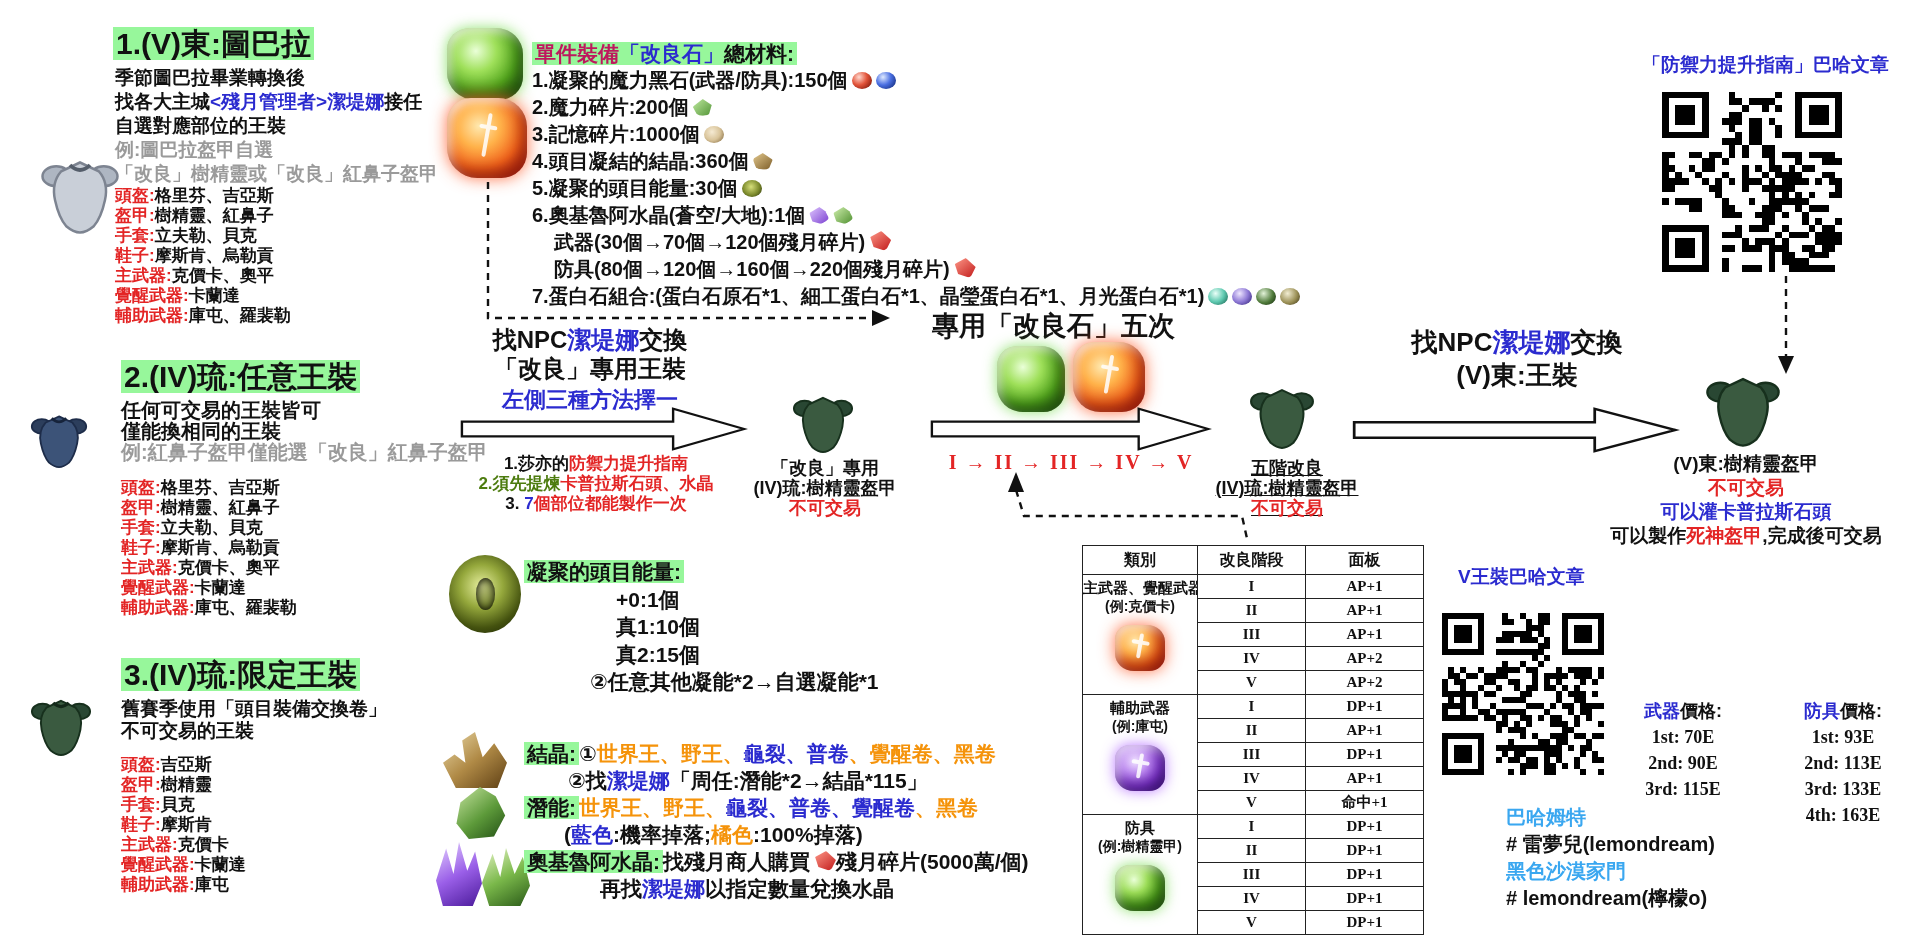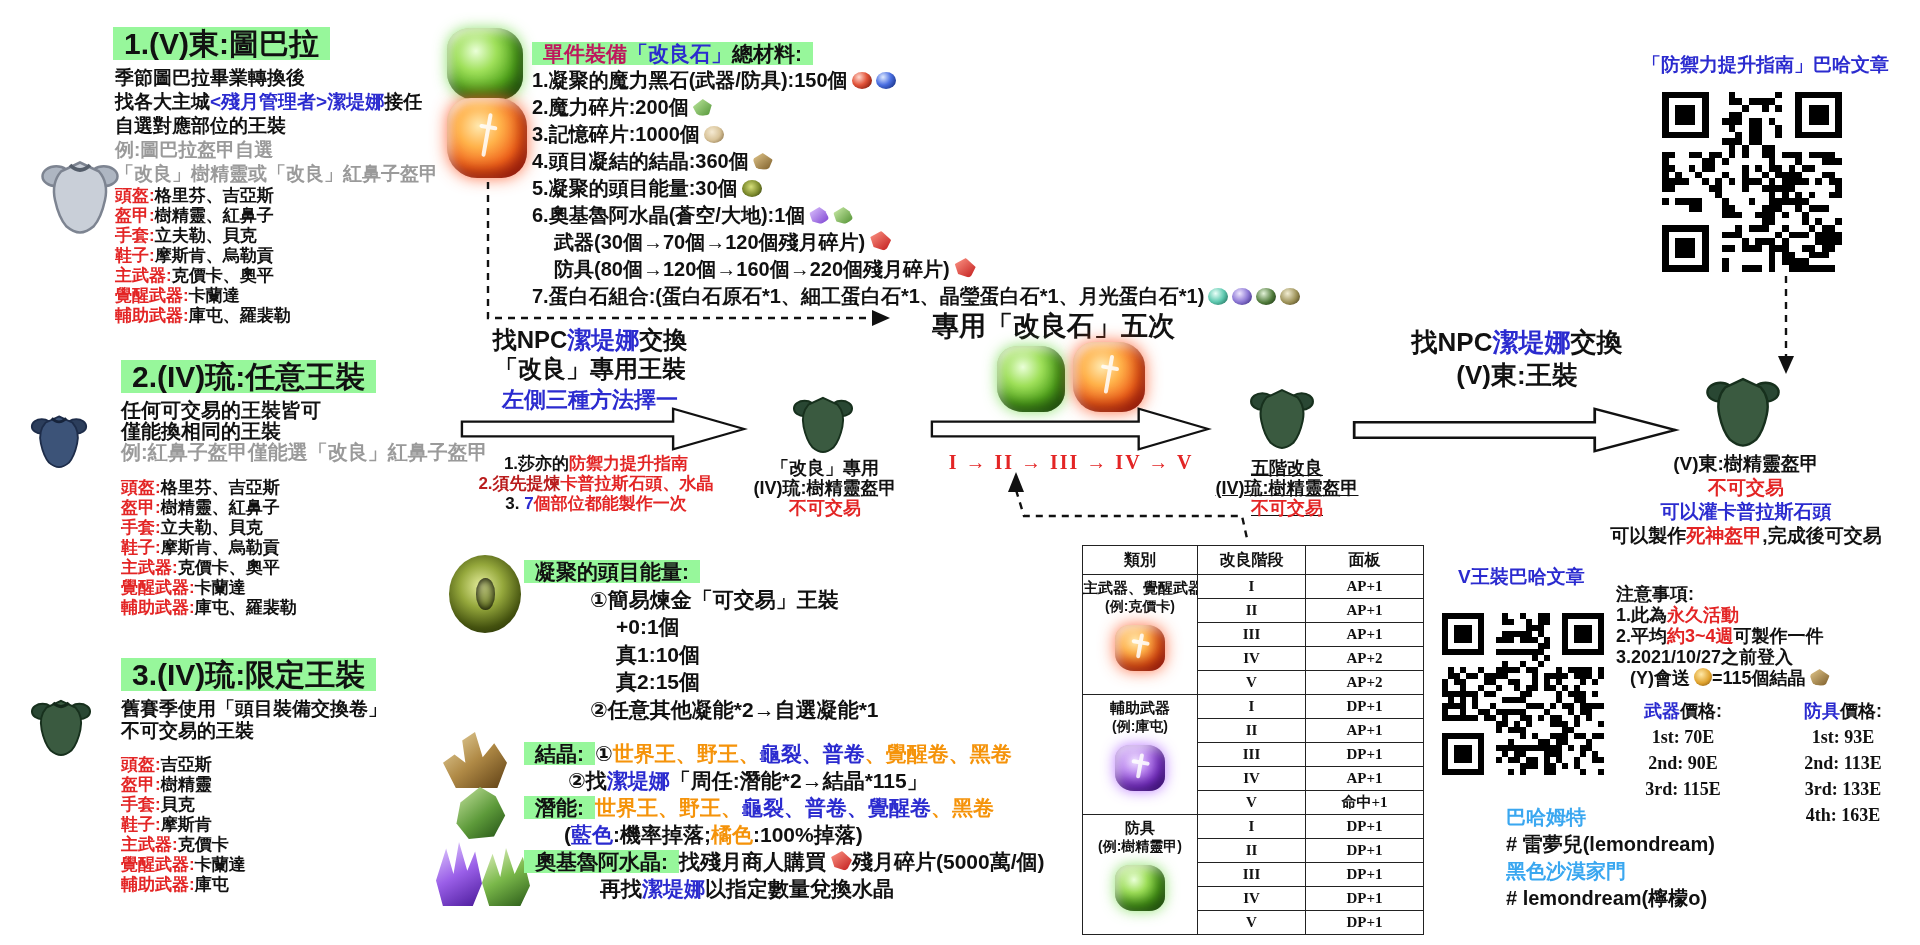--- a/index.html
+++ b/index.html
@@ -1,19 +1,19 @@
 <!DOCTYPE html>
 <html><head>
 <meta charset="utf-8">
 <style>
   html,body{margin:0;padding:0;background:#fff;}
   .canvas{position:relative;width:1920px;height:945px;background:#fff;overflow:hidden;
           font-family:"Liberation Sans","DejaVu Sans",sans-serif;font-weight:bold;color:#111;}
   .abs{position:absolute;white-space:nowrap;}
-  .hl{background:#97f79b;padding:0 11px;}
+  .hl{background:#97f79b;padding:0 3px;}
   .blue{color:#2b2bcf;} .red{color:#e32525;}
   .sec-title{font-size:30px;}
   .sec-body{font-size:19px;line-height:24px;}
   .sec-body2{font-size:20px;line-height:21px;}
   .equip{font-size:17px;line-height:20px;}
   .equip .ek{color:#e32525;}
   .mat{font-size:20px;line-height:27px;}
   .mat .sub{padding-left:22px;}
   .mat-title{font-size:21px;}
   
@@ -173,21 +173,21 @@
   <div class="abs fh" style="left:440px;top:325px;width:300px;">
     <div><span style="color: rgb(17, 17, 17);">找NPC</span><span style="color: rgb(43, 43, 207);">潔堤娜</span><span style="color: rgb(17, 17, 17);">交換</span></div>
     <div>「改良」專用王裝</div>
     <div class="blue" style="font-size:22px;margin-top:2px;">左側三種方法擇一</div>
   </div>
   <svg class="abs" style="left:460px;top:406px;" width="288" height="46" viewBox="0 0 300 50" preserveAspectRatio="none">
     <polygon points="2,17 222,17 222,3 296,25 222,47 222,33 2,33" fill="#fff" stroke="#111" stroke-width="2.5"></polygon>
   </svg>
   <div class="abs fnotes" style="left:428px;top:454px;width:336px;">
     <div><span style="color: rgb(17, 17, 17);">1.莎亦的</span><span style="color: rgb(227, 37, 37);">防禦力提升指南</span></div>
-    <div><span style="color: #b91c1c;">2.須先提煉</span><span style="color: rgb(227, 37, 37);">卡普拉斯石頭、水晶</span></div>
+    <div><span style="color: #4d7c0f;">2.須先提煉</span><span style="color: rgb(227, 37, 37);">卡普拉斯石頭、水晶</span></div>
     <div><span style="color: rgb(17, 17, 17);">3. </span><span style="color: rgb(43, 43, 207);">7</span><span style="color: rgb(227, 37, 37);">個部位都能製作一次</span></div>
   </div>
   <svg class="armor armor-green" style="left:788px;top:392px;" width="70" height="62" viewBox="0 0 64 64">
     <ellipse class="a-sh" cx="13" cy="17" rx="11" ry="8" stroke-width="2"></ellipse>
     <ellipse class="a-sh" cx="51" cy="17" rx="11" ry="8" stroke-width="2"></ellipse>
     <path class="a-body" d="M32 6 L47 13 Q55 22 52 36 Q49 50 43 57 Q37 62 32 62 Q27 62 21 57 Q15 50 12 36 Q9 22 17 13 Z" stroke-width="2"></path>
   </svg>
   <div class="abs ilabel" style="left:740px;top:458px;width:170px;">
     <div>「改良」專用</div>
     <div>(IV)琉:樹精靈盔甲</div>
@@ -229,21 +229,20 @@
   <div class="abs" style="left:1590px;top:452px;width:312px;text-align:center;font-size:19px;line-height:24px;">
     <div>(V)東:樹精靈盔甲</div>
     <div class="red">不可交易</div>
     <div class="blue">可以灌卡普拉斯石頭</div>
     <div><span style="color: rgb(17, 17, 17);">可以製作</span><span style="color: rgb(227, 37, 37);">死神盔甲</span><span style="color: rgb(17, 17, 17);">,完成後可交易</span></div>
   </div>
 
   <div class="orb" style="left:449px;top:555px;width:72px;height:78px;"></div>
   <div class="abs energy" style="left:524px;top:558px;">
     <div><span class="hl">凝聚的頭目能量:</span></div>
-    <div class="ind1">①簡易煉金「可交易」王裝</div>
     <div class="ind2">+0:1個</div>
     <div class="ind2">真1:10個</div>
     <div class="ind2">真2:15個</div>
     <div class="ind1">②任意其他凝能*2→自選凝能*1</div>
   </div>
 
   <div class="cluster cluster-brown" style="left:443px;top:732px;width:64px;height:56px;"></div>
   <div class="abs bigline" style="left:524px;top:740px;">
     <div><span class="hl">結晶:</span><span><span style="color: rgb(17, 17, 17);">①</span><span style="color: rgb(245, 147, 10);">世界王、野王、</span><span style="color: rgb(43, 43, 207);">龜裂、普卷</span><span style="color: rgb(245, 147, 10);">、</span><span style="color: rgb(245, 147, 10);">覺醒卷、黑卷</span></span></div>
     <div style="padding-left:44px;"><span style="color: rgb(17, 17, 17);">②找</span><span style="color: rgb(43, 43, 207);">潔堤娜</span><span style="color: rgb(17, 17, 17);">「周任:潛能*2→結晶*115」</span></div>
@@ -841,29 +840,20 @@
         <rect x="2" y="2" width="3" height="3"></rect>
         <rect x="20" y="0" width="7" height="7"></rect>
         <rect fill="#fff" x="21" y="1" width="5" height="5"></rect>
         <rect x="22" y="2" width="3" height="3"></rect>
         <rect x="0" y="20" width="7" height="7"></rect>
         <rect fill="#fff" x="1" y="21" width="5" height="5"></rect>
         <rect x="2" y="22" width="3" height="3"></rect>
       </svg>
     </div>
 
-  <div class="abs notes" style="left:1616px;top:584px;">
-    <div>注意事項:</div>
-    <div><span style="color: rgb(17, 17, 17);">1.此為</span><span style="color: rgb(227, 37, 37);">永久活動</span></div>
-    <div><span style="color: rgb(17, 17, 17);">2.平均</span><span style="color: rgb(227, 37, 37);">約3~4週</span><span style="color: rgb(17, 17, 17);">可製作一件</span></div>
-    <div><span style="color: rgb(17, 17, 17);">3.2021/10/27之前登入</span></div>
-    <div style="padding-left:14px;">
-      <span>(Y)會送</span><span class="mi mi-coin"></span><span>=115個結晶</span><span class="mi mi-brown"></span>
-    </div>
-  </div>
 
   <div class="abs prices" style="left:1618px;top:698px;width:130px;">
     <div><span style="color: rgb(43, 43, 207);">武器</span><span style="color: rgb(17, 17, 17);">價格:</span></div>
     <div class="serifb">1st:  70E</div>
     <div class="serifb">2nd:  90E</div>
     <div class="serifb">3rd: 115E</div>
   </div>
   <div class="abs prices" style="left:1778px;top:698px;width:130px;">
     <div><span style="color: rgb(43, 43, 207);">防具</span><span style="color: rgb(17, 17, 17);">價格:</span></div>
     <div class="serifb">1st:  93E</div>

